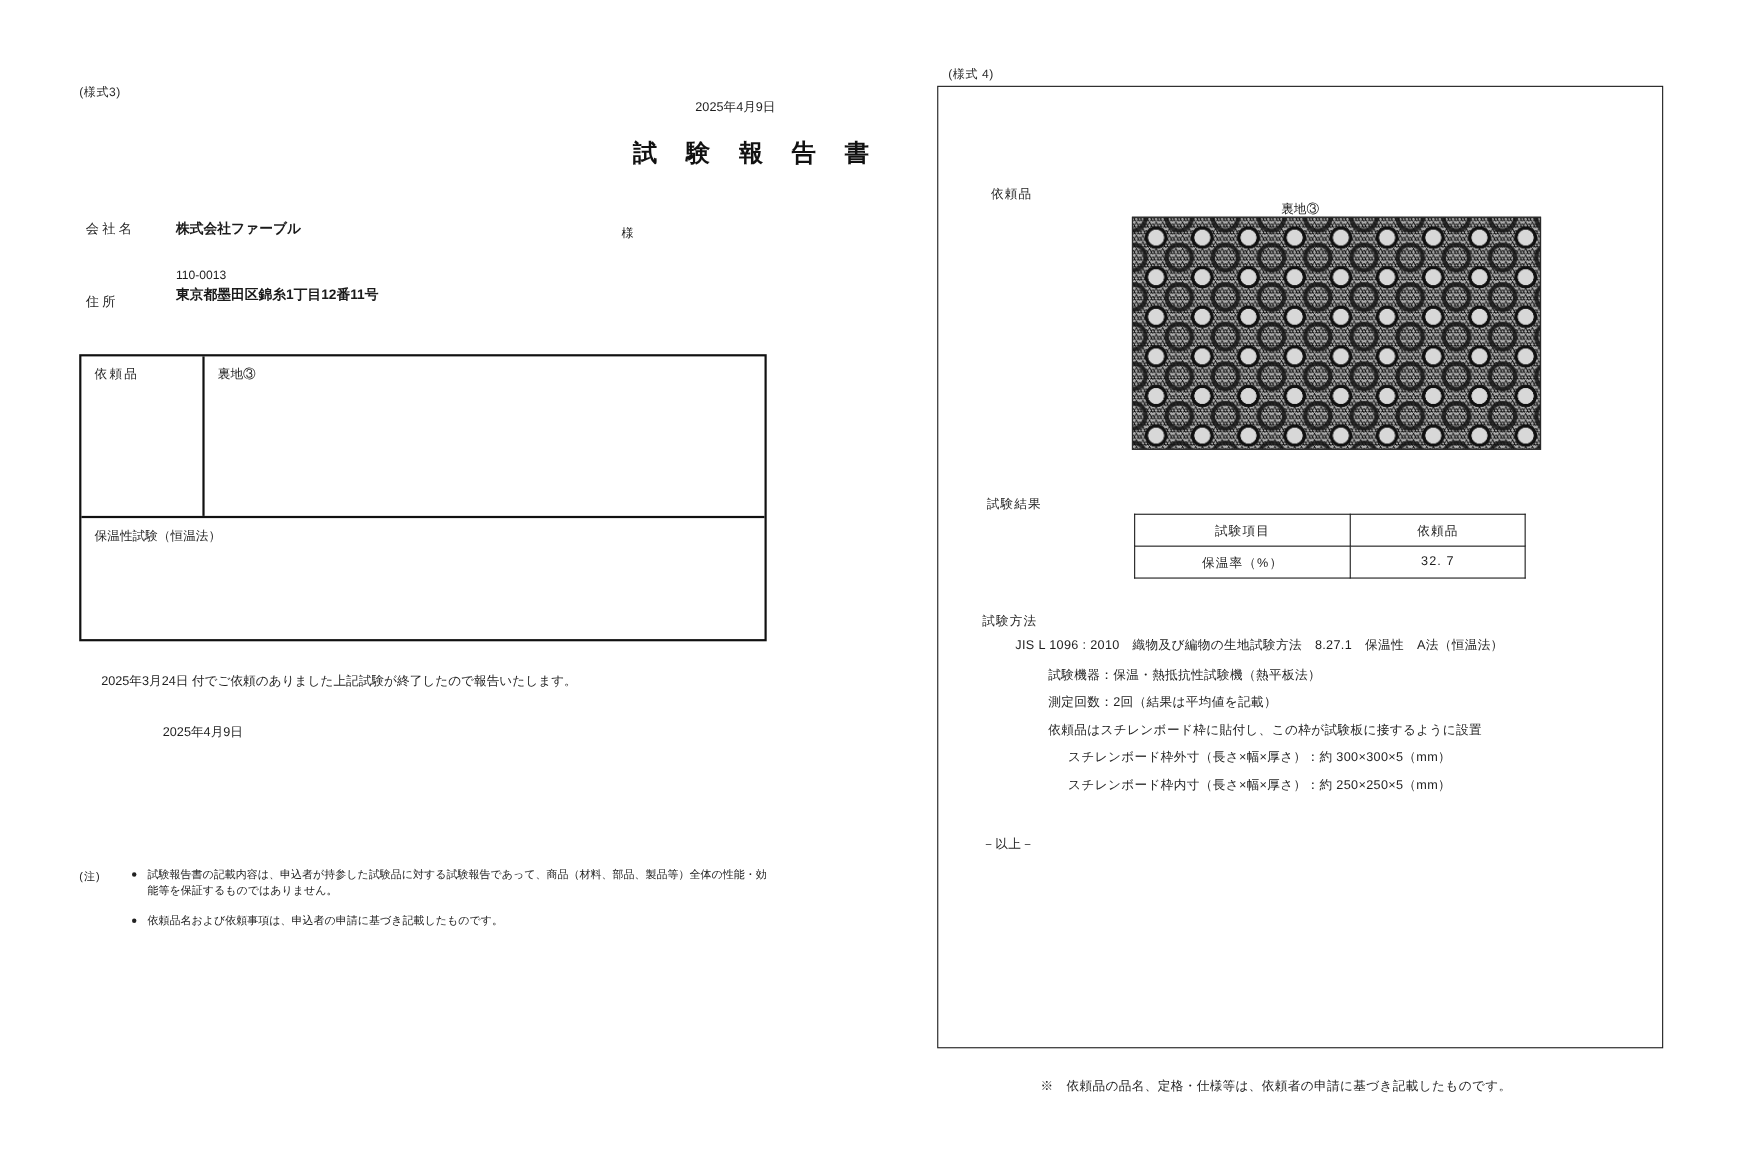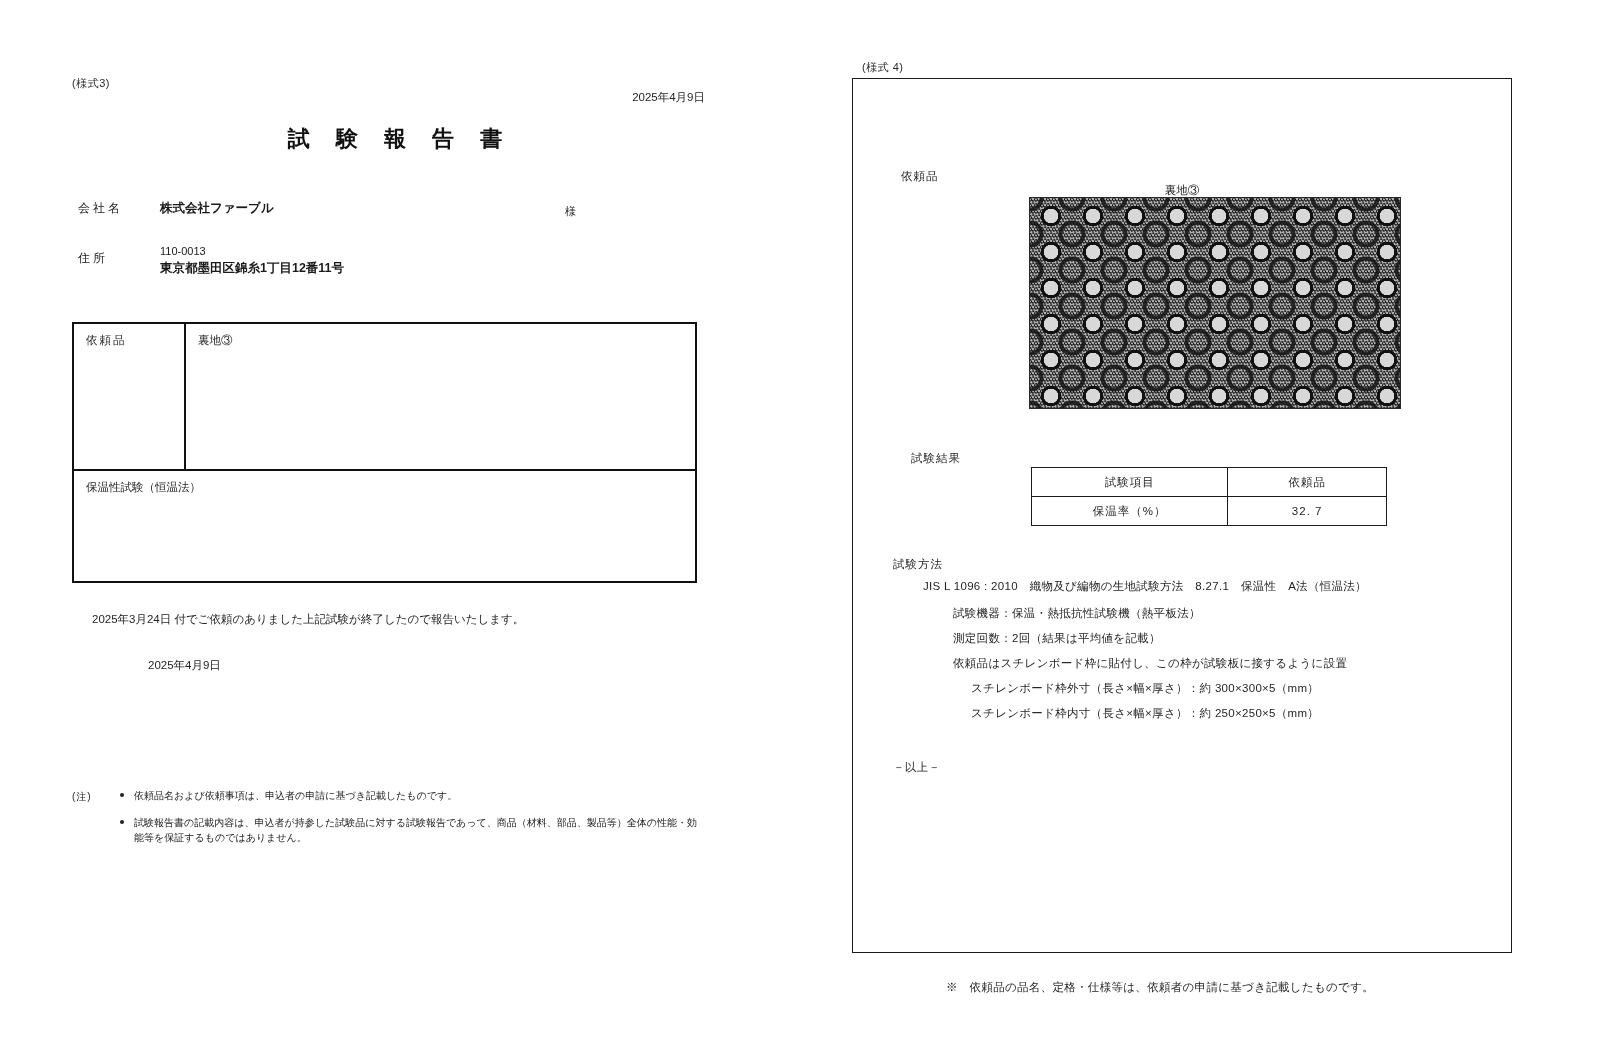--- a/index.html
+++ b/index.html
@@ -38,21 +38,21 @@
     top: 90px;
     font-size: 11.5px;
     color: #1f1f1f;
   }
 
   #left-title {
     position: absolute;
     left: 0;
     right: 0;
     top: 124px;
-    text-align: center;
+    text-align: right;
     font-size: 22px;
     font-weight: bold;
     letter-spacing: 10px;
     color: #111;
   }
   .field-label {
     position: absolute;
     font-size: 12px;
     letter-spacing: 3px;
     color: #1f1f1f;
@@ -60,21 +60,21 @@
   .field-value {
     position: absolute;
     font-size: 12.5px;
     color: #1a1a1a;
   }
 
   #company-label { left: 78px; top: 200px; }
   #company-value { left: 160px; top: 200px; font-weight: bold; }
   #company-suffix { left: 565px; top: 204px; font-size: 11px; }
 
-  #address-label { left: 78px; top: 250px; }
+  #address-label { left: 78px; top: 266px; }
   #address-zip   { left: 160px; top: 245px; font-size: 11px; }
   #address-line  { left: 160px; top: 260px; font-size: 12.5px; font-weight: bold; }
 
   
   #left-table {
     position: absolute;
     left: 72px;
     top: 322px;
     width: 625px;
     border: 2px solid #111;
@@ -222,21 +222,21 @@
     position: absolute;
     left: 0; top: 0; right: 0; bottom: 0;
     background-image:
       radial-gradient(circle at 50% 50%, rgba(255,255,255,0.0) 0 9px, rgba(20,20,20,0.85) 10px 13px, rgba(0,0,0,0) 14px);
     background-size: 42px 36px;
     background-position: 21px 18px;
   }
 
   #result-label {
     position: absolute;
-    left: 58px;
+    left: 44px;
     top: 372px;
     font-size: 11.5px;
     letter-spacing: 1px;
     color: #1f1f1f;
   }
   #result-table {
     position: absolute;
     left: 178px;
     top: 388px;
     width: 356px;
@@ -316,22 +316,22 @@
     </div>
   </div>
 
   <div id="left-statement">2025年3月24日 付でご依頼のありました上記試験が終了したので報告いたします。</div>
 
   <div id="left-issue-date">2025年4月9日</div>
 
   <div id="left-notes">
     <div class="note-head">(注)</div>
     <div class="note-list">
+      <div class="note-item">試験報告書の記載内容は、申込者が持参した試験品に対する試験報告であって、商品（材料、部品、製品等）全体の性能・効能等を保証するものではありません。</div>
       <div class="note-item">依頼品名および依頼事項は、申込者の申請に基づき記載したものです。</div>
-      <div class="note-item">試験報告書の記載内容は、申込者が持参した試験品に対する試験報告であって、商品（材料、部品、製品等）全体の性能・効能等を保証するものではありません。</div>
     </div>
   </div>
 
 </div>
 
 <div id="right-page">
 
   <div id="right-form-code" class="form-code">(様式 4)</div>
 
   <div id="right-frame">

